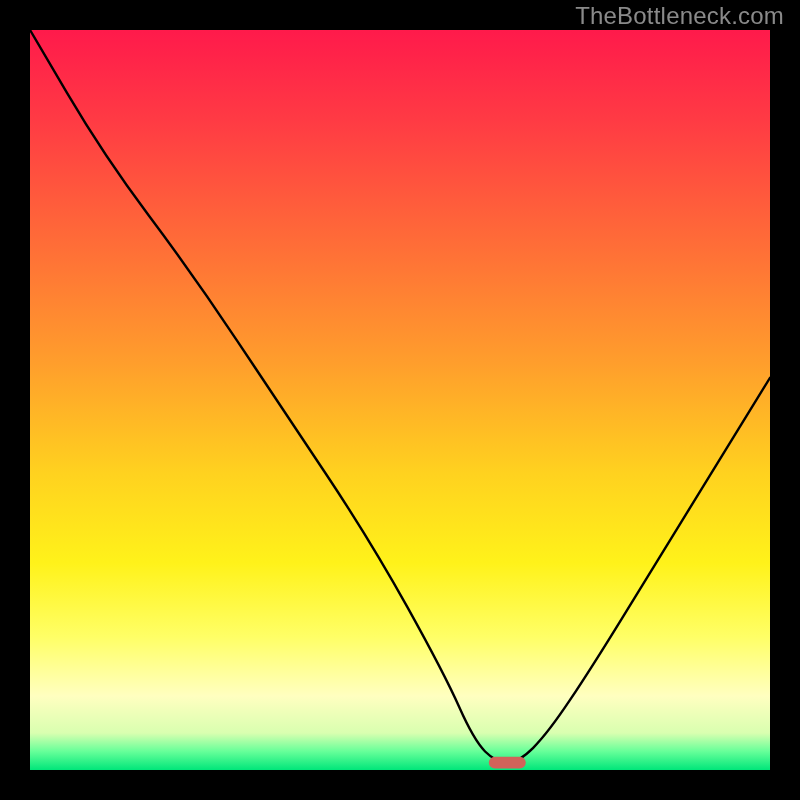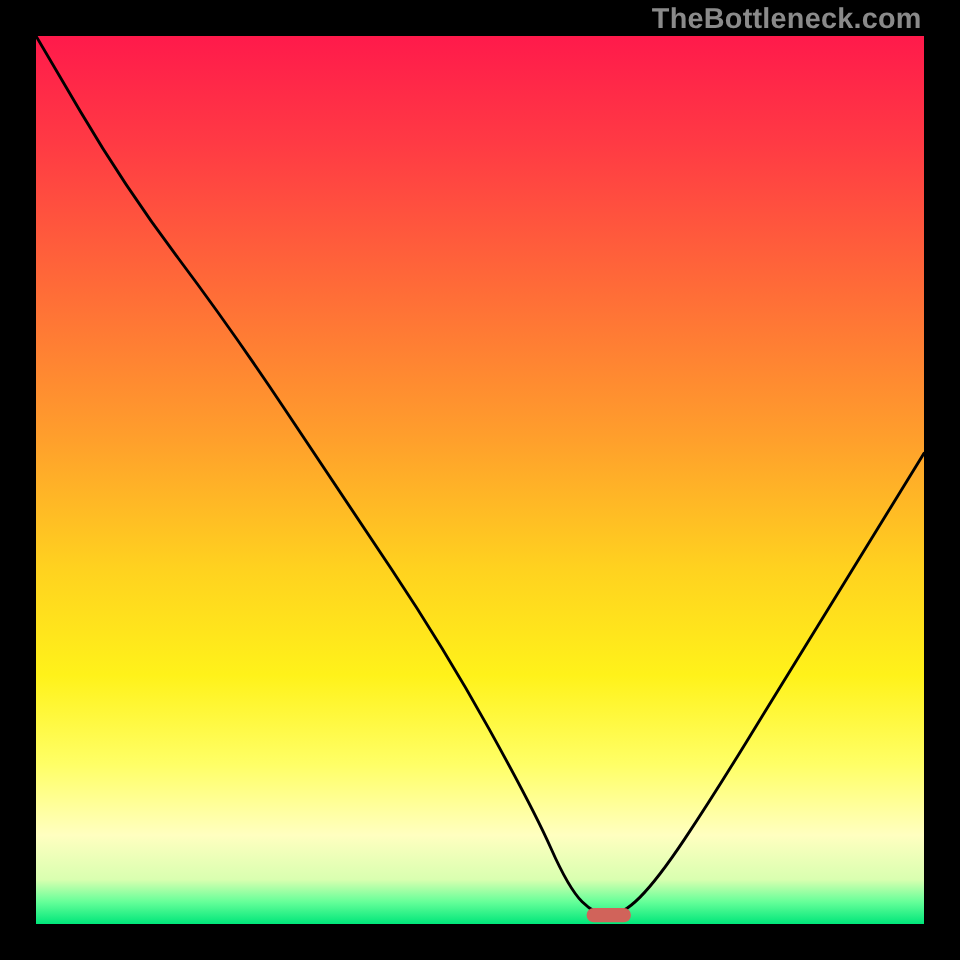--- a/index.html
+++ b/index.html
@@ -22,24 +22,24 @@
   .plot-area {
     position: absolute;
     left: 0;
     top: 0;
     width: 740px;
     height: 740px;
   }
   .watermark {
     position: absolute;
     top: 2px;
-    right: 32px;
+    right: 16px;
     color: #8a8a8a;
     font-size: 24px;
-    font-weight: 700;
+    font-weight: 400;
     letter-spacing: 0.2px;
   }
   svg { display: block; }
 </style>
 </head>
 <body>
 
 <div class="watermark">TheBottleneck.com</div>
 
 <div class="frame">

